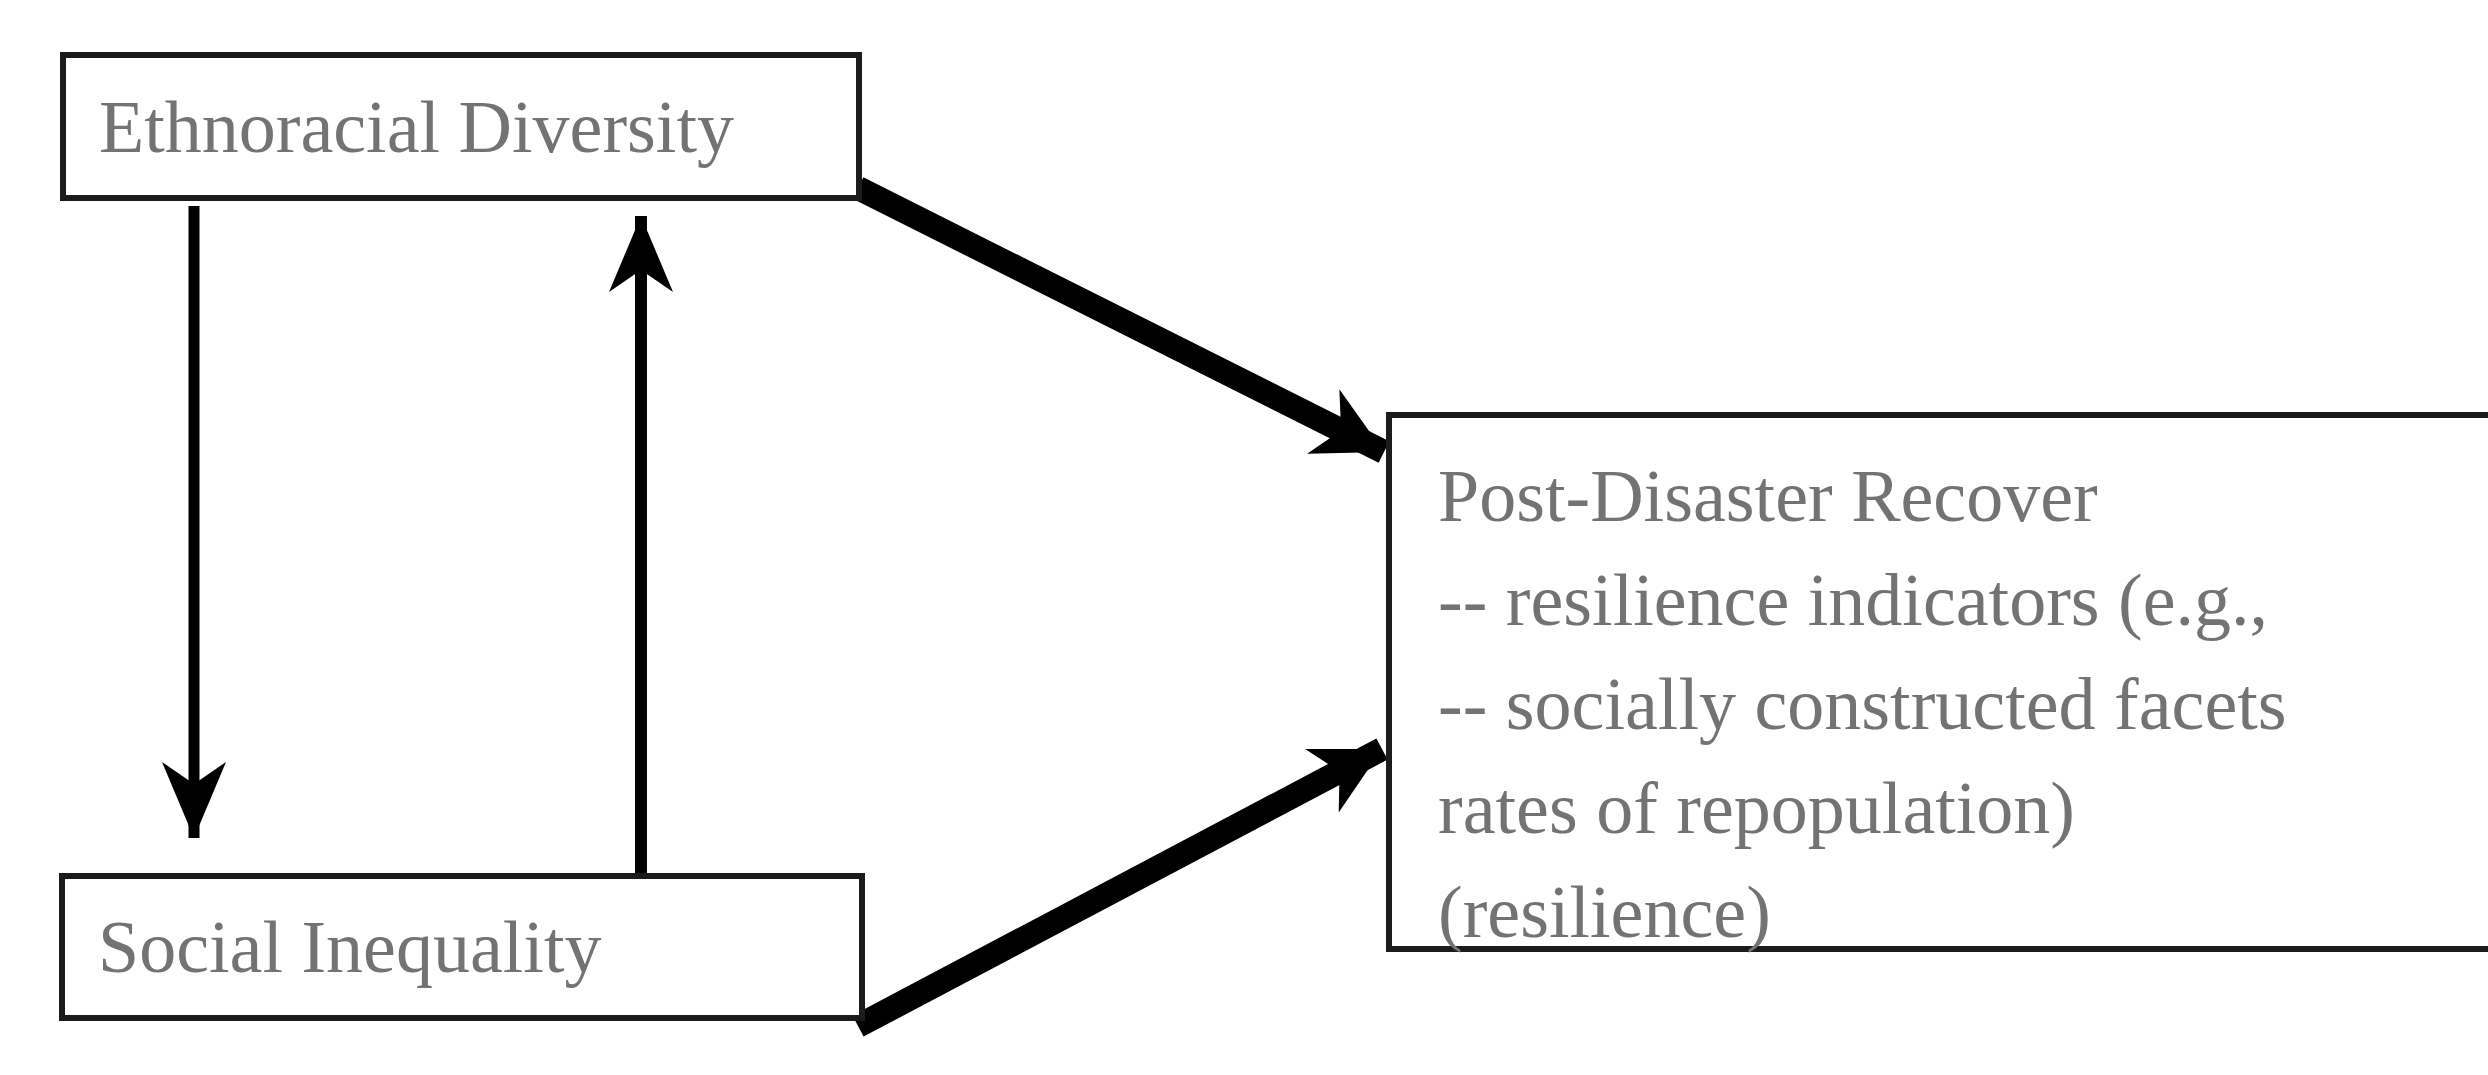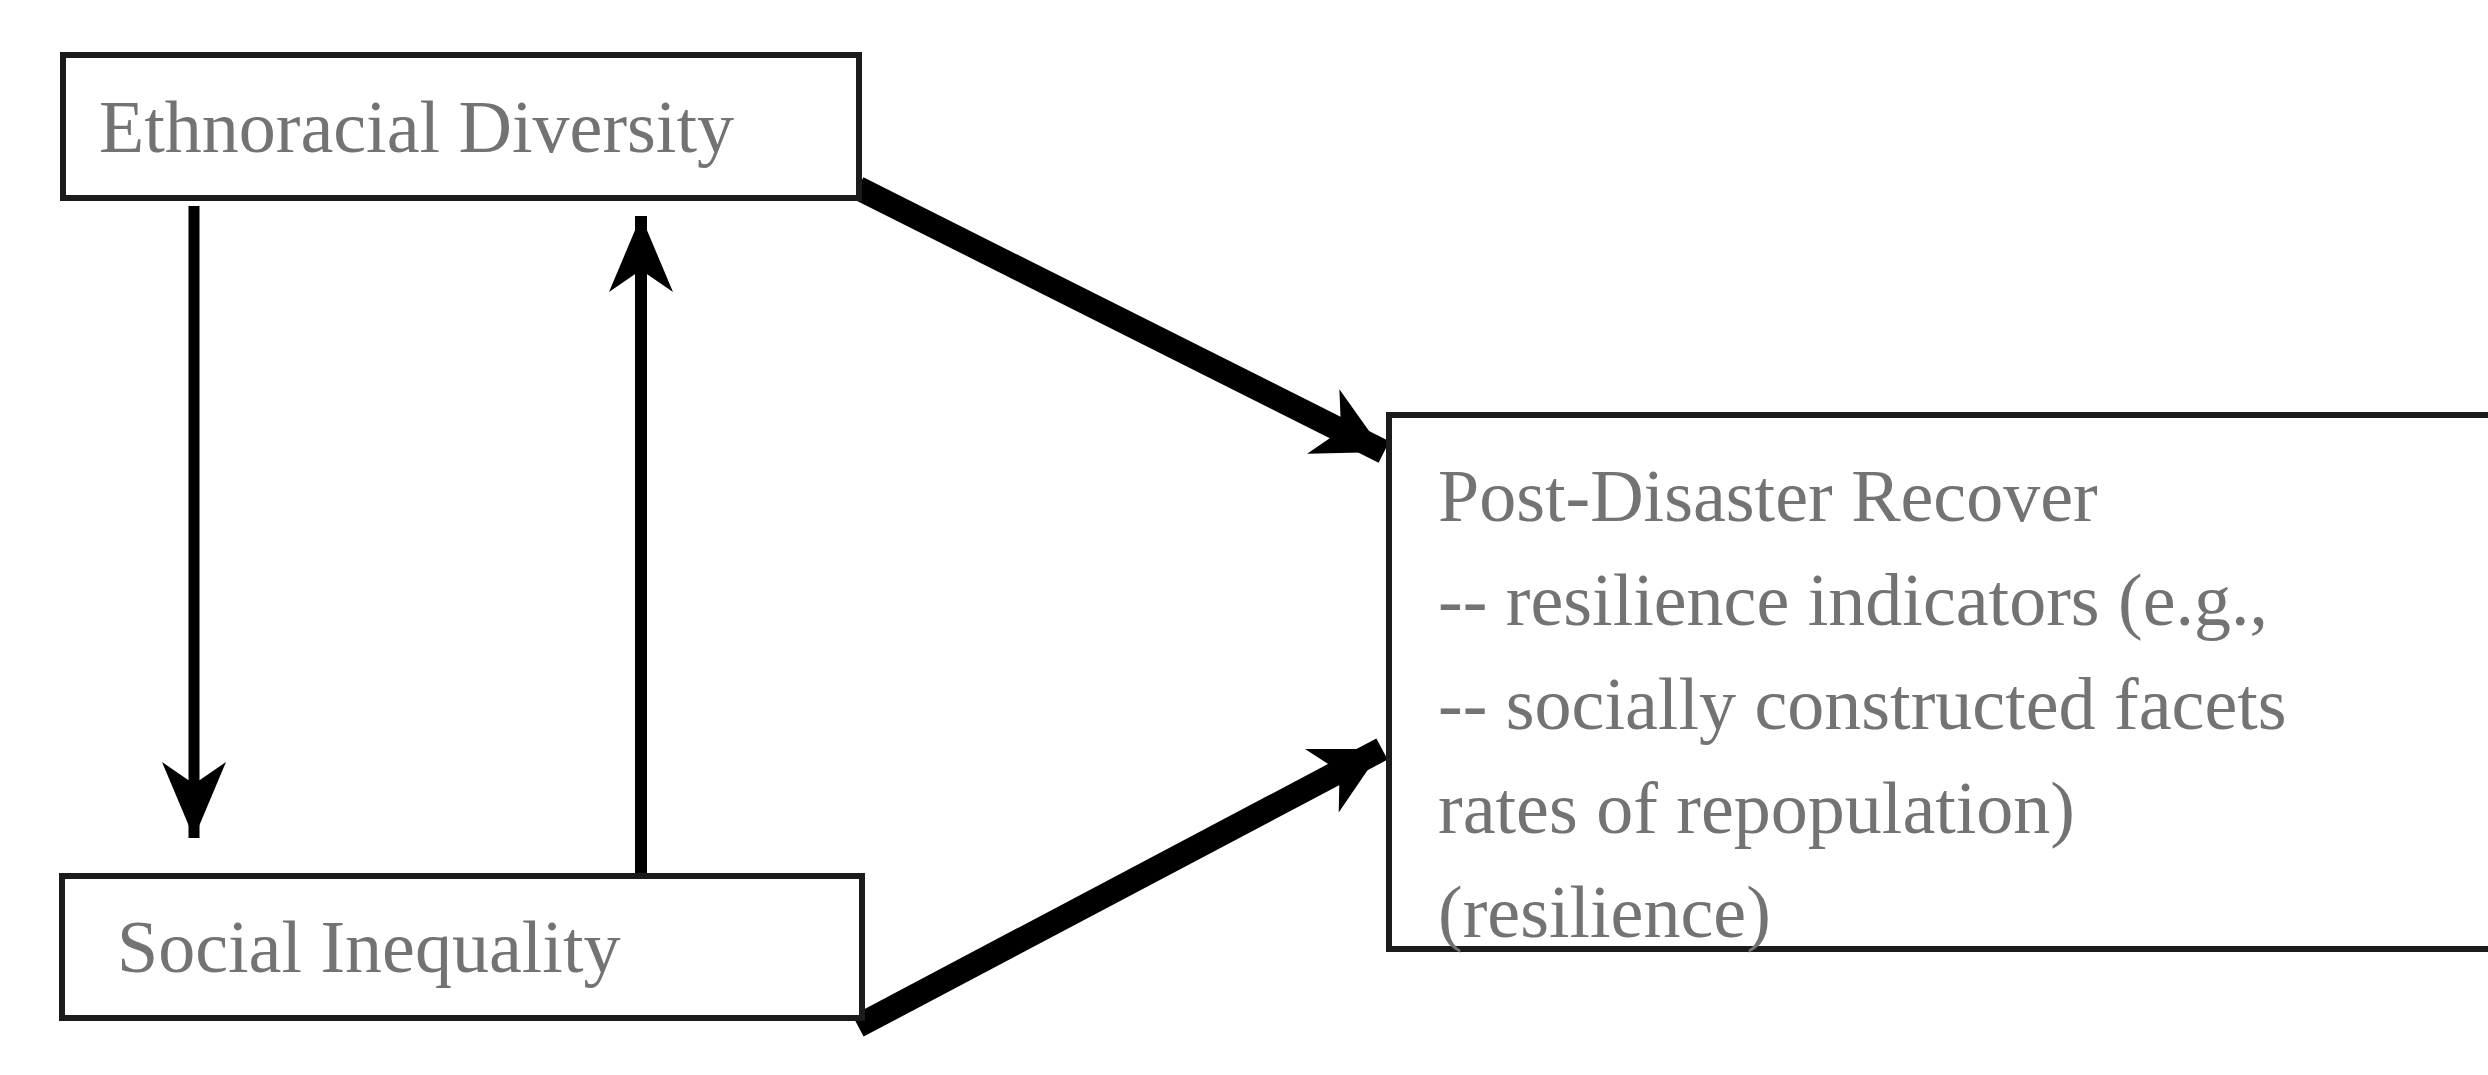--- a/index.html
+++ b/index.html
@@ -38,21 +38,21 @@
     align-items: center;
     padding-left: 33px;
   }
   .node-social {
     left: 59px;
     top: 873px;
     width: 806px;
     height: 148px;
     display: flex;
     align-items: center;
-    padding-left: 52px;
+    padding-left: 33px;
   }
   .node-recovery {
     left: 1386px;
     top: 412px;
     width: 1224px;
     height: 540px;
     padding: 26px 20px 0 46px;
   }
   .node-label {
     font-size: 74px;

